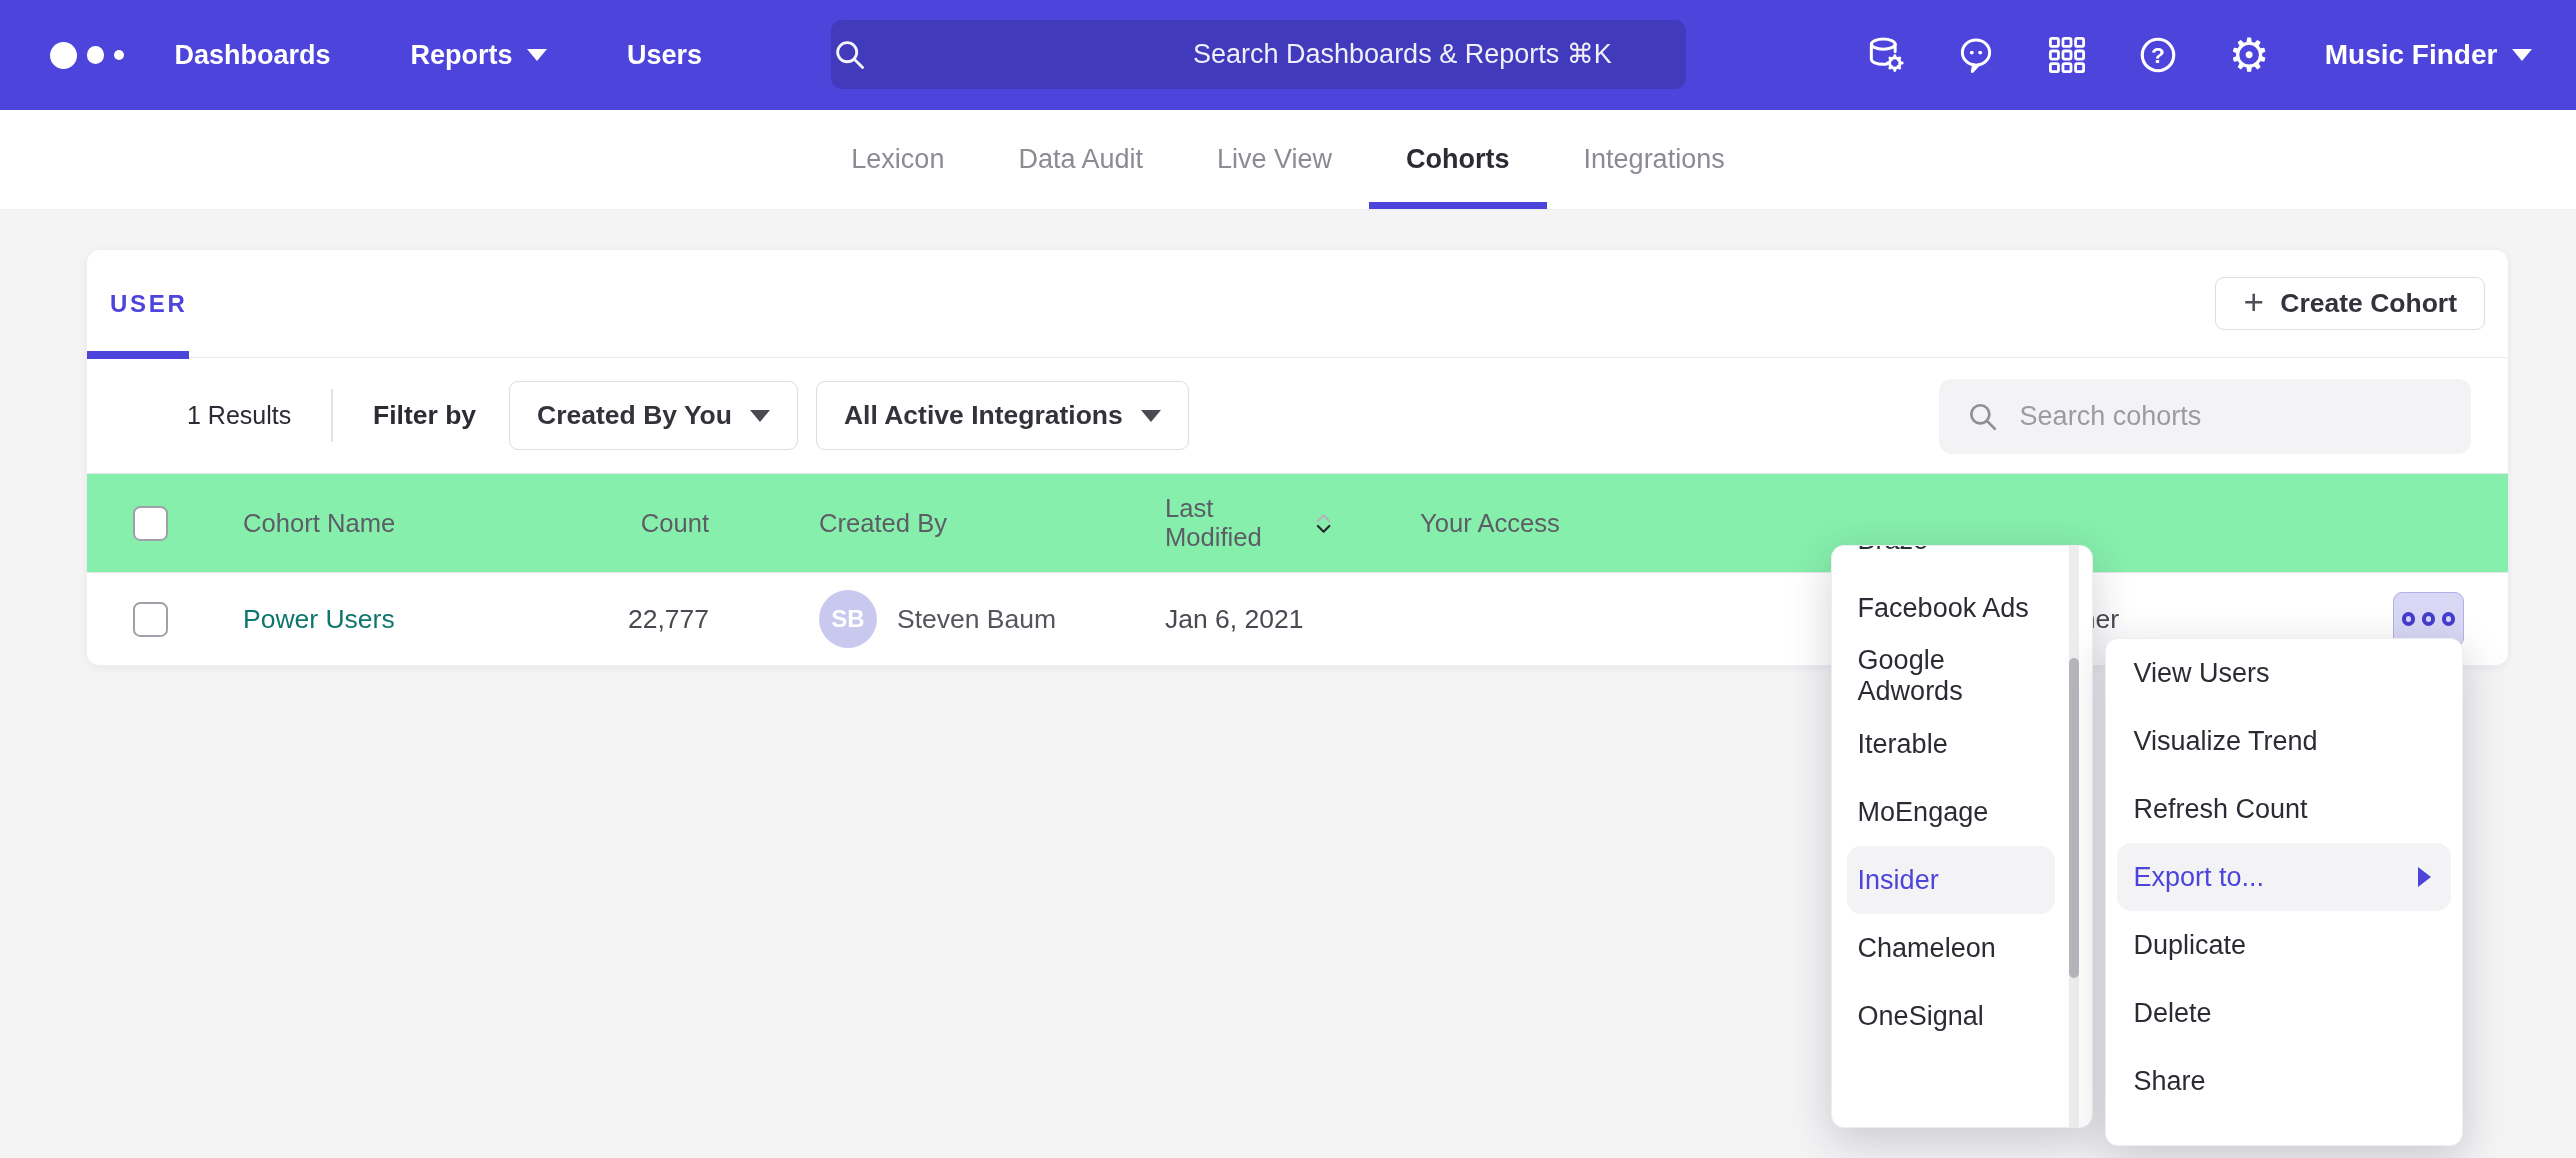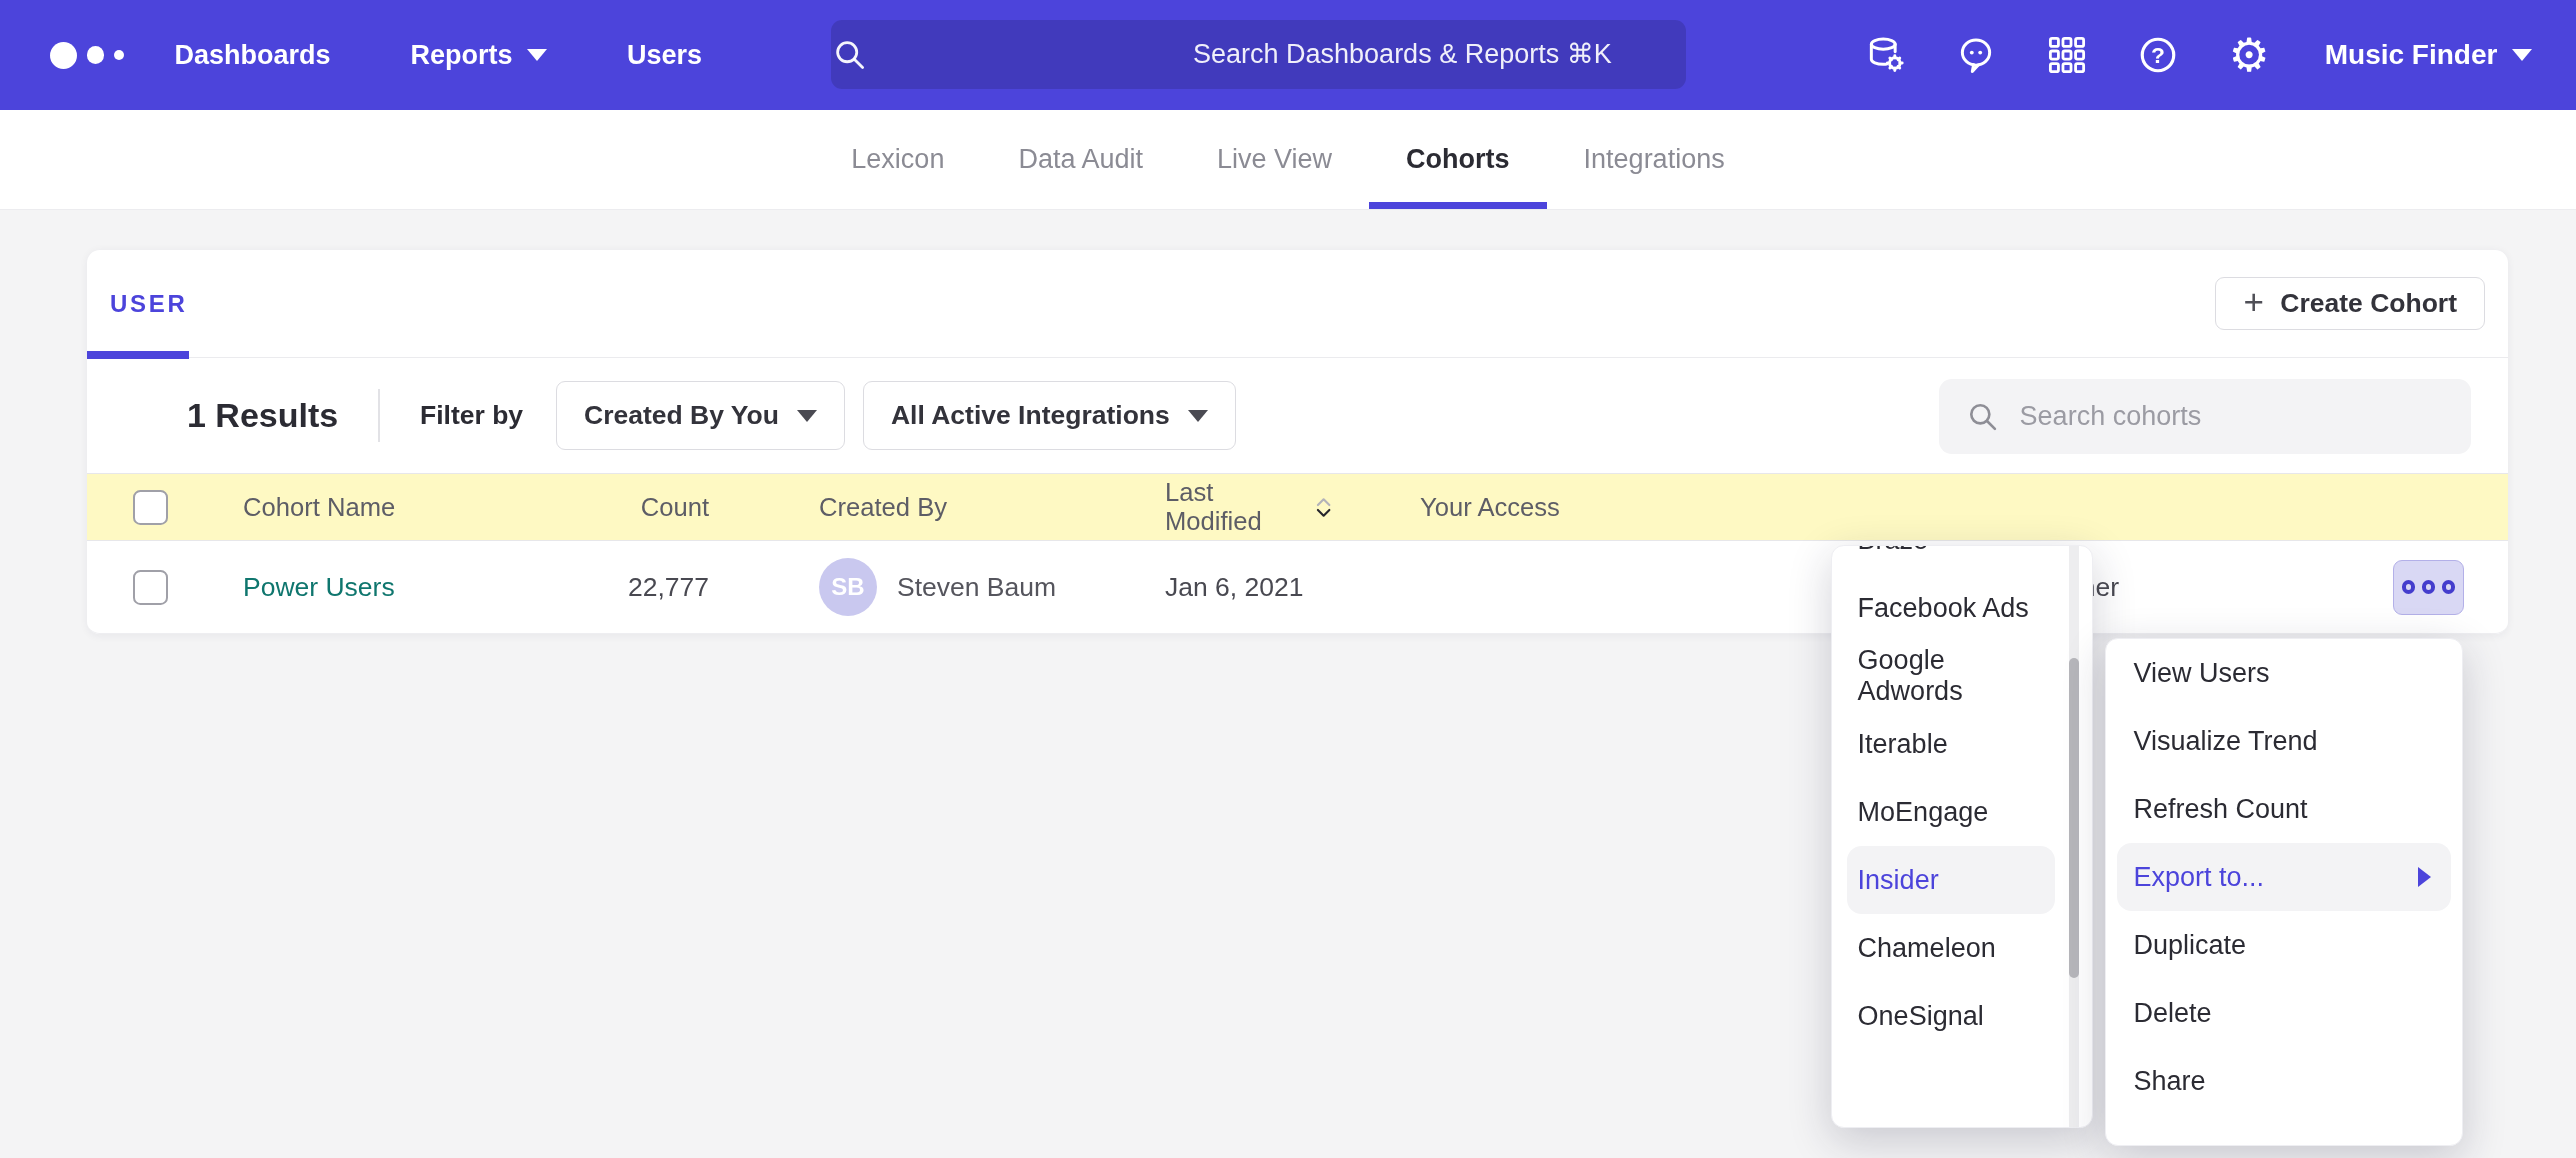--- a/index.html
+++ b/index.html
@@ -34,31 +34,31 @@
   .content { position:absolute; top:210px; left:0; right:0; bottom:0; background:#f4f4f5; }
   .card { position:absolute; left:87px; top:40px; width:2421px; background:#fff; border-radius:12.8px; box-shadow:0 1.8px 9px rgba(40,40,70,0.06); }
 
   .type-row { position:relative; height:108px; border-bottom:1.8px solid #ebebee; }
   .type-tab { position:absolute; left:23px; top:40px; color:#4C44DB; font-size:24px; font-weight:700; letter-spacing:2.7px; cursor:pointer; }
   .type-underline { position:absolute; left:0; bottom:-1.8px; width:102px; height:8.2px; background:#4C44DB; }
   .create-btn { position:absolute; right:23px; top:27px; height:53px; display:flex; align-items:center; gap:16.4px; padding:0 27px; background:#fff; border:1.8px solid #dcdce1; border-radius:9px; font-size:26.5px; font-weight:600; color:#33333b; cursor:pointer; }
   .plus { font-size:35px; font-weight:400; color:#4f4f57; line-height:1; margin-top:-3.7px; }
 
   .filter-row { position:relative; height:115px; display:flex; align-items:center; padding-left:100px; }
-  .results { font-size:34px; font-weight:700; color:#2b2b33; }
+  .results { font-size:25px; font-weight:400; color:#2b2b33; }
   .vdiv { width:1.8px; height:53px; background:#e2e2e6; margin:0 40px; }
   .filter-by { font-size:26.5px; font-weight:600; color:#2b2b33; margin-right:33px; }
   .drop-btn { height:69px; display:flex; align-items:center; gap:18px; padding:0 27px; border:1.8px solid #dcdce1; border-radius:9px; background:#fff; font-size:26.5px; font-weight:600; color:#33333b; margin-right:18px; cursor:pointer; }
   .caret-down-g { width:0; height:0; border-left:10px solid transparent; border-right:10px solid transparent; border-top:12px solid #4a4a52; }
   .cohort-search { position:absolute; right:37px; top:21px; width:532px; height:75px; background:#f3f3f5; border-radius:12.8px; display:flex; align-items:center; gap:20px; padding:0 25.6px; }
   .cohort-search input { background:transparent; border:none; outline:none; font-size:27px; color:#33333b; font-family:"Liberation Sans",sans-serif; width:384px; }
   .cohort-search input::placeholder { color:#9b9ba3; }
 
   .tgrid { display:grid; grid-template-columns:110px 306px 206px 365px 260px 621px 1fr 119px; align-items:center; }
-  .thead { height:68px; background:#fef9c3; border-top:0.9px solid #e7e7ea; border-bottom:0.9px solid #e7e7ea; font-size:25.6px; font-weight:500; color:#5d5d66; }
+  .thead { height:100px; background:#86efac; border-top:0.9px solid #e7e7ea; border-bottom:0.9px solid #e7e7ea; font-size:25.6px; font-weight:500; color:#5d5d66; }
   .cell-check { padding-left:46px; }
   .checkbox { width:35px; height:35px; border:2.7px solid #a0a0a8; border-radius:7.3px; background:#fff; cursor:pointer; }
   .col-name { padding-left:46px; }
   .col-count { justify-self:end; text-align:right; }
   .col-created { padding-left:110px; display:flex; align-items:center; gap:20px; }
   .col-modified { padding-left:91px; display:flex; align-items:center; gap:12.8px; }
   .col-desc { padding-left:91px; }
   .col-access { padding-left:86px; }
   .sort-icon { cursor:pointer; }
 

